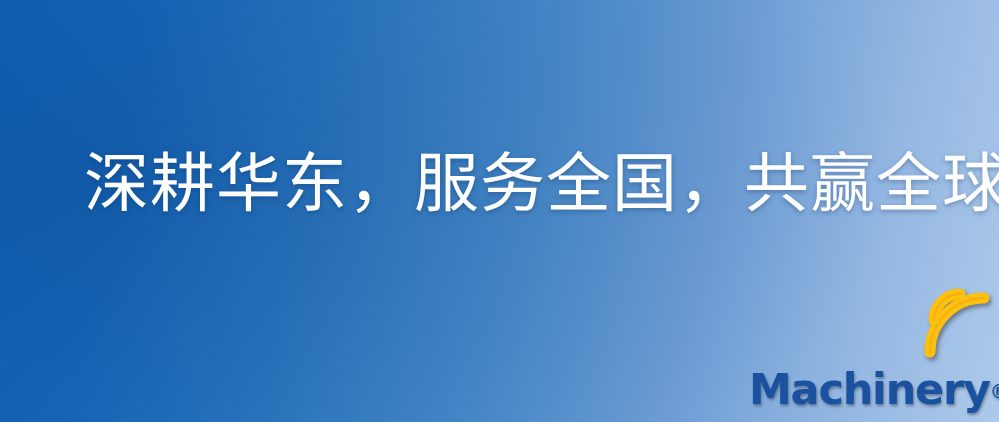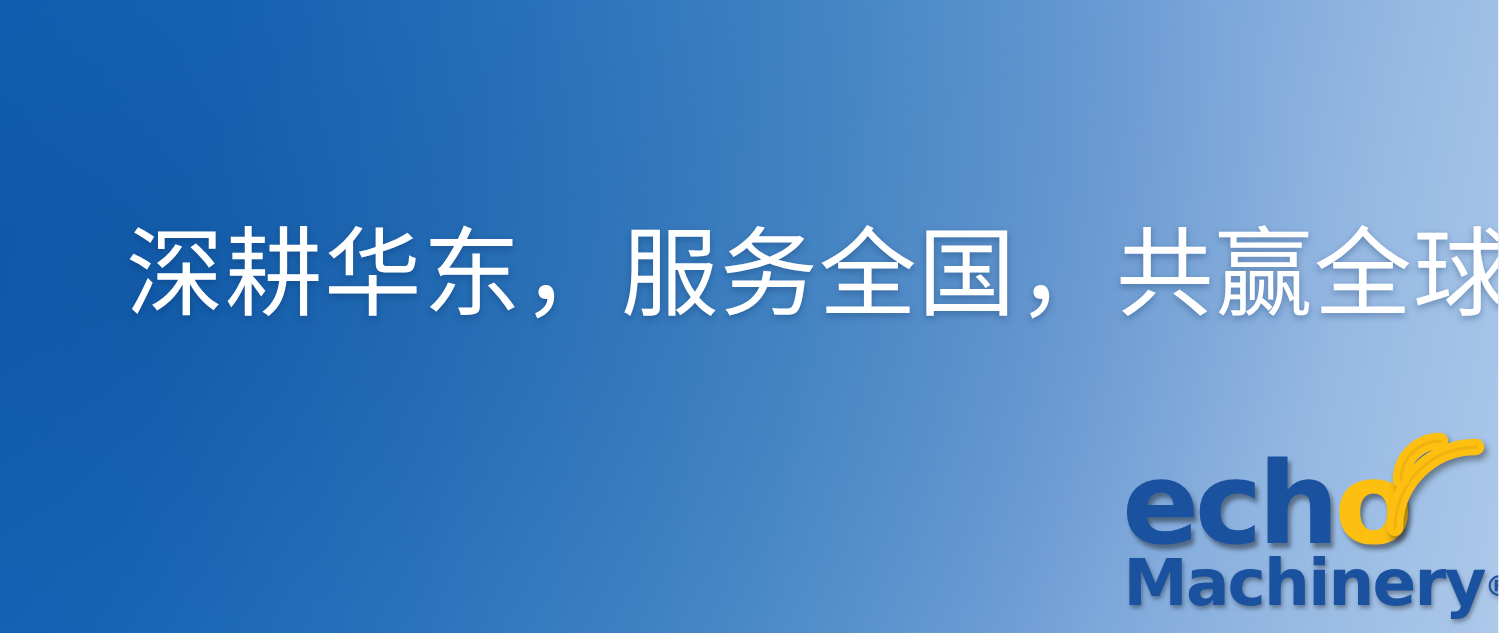--- a/index.html
+++ b/index.html
@@ -136,21 +136,20 @@
 
 <div class="banner">
 
   <div class="headline">深耕华东，服务全国，共赢全球</div>
 
 
   <div class="logo">
 
     <div class="logo-wordmark">
 
-      <div class="logo-echo"><span>ech</span><span class="glyph-o">o</span></div>
 
       <svg class="logo-waves" viewBox="0 0 78 76">
         <path d="M8 62 A 54 54 0 0 1 62 8" fill="none" stroke="#fdc010" stroke-width="11" stroke-linecap="round"></path>
         <path d="M8 62 A 54 54 0 0 1 62 8" fill="none" stroke="#e8a40d" stroke-width="2" stroke-linecap="round" opacity="0.55"></path>
         <path d="M12 30 A 26 26 0 0 1 38 4" fill="none" stroke="#fdc010" stroke-width="11" stroke-linecap="round"></path>
         <path d="M12 30 A 26 26 0 0 1 38 4" fill="none" stroke="#e8a40d" stroke-width="2" stroke-linecap="round" opacity="0.55"></path>
       </svg>
 
       <div class="logo-machinery"><span>Machinery</span><span class="logo-reg">®</span></div>
 

